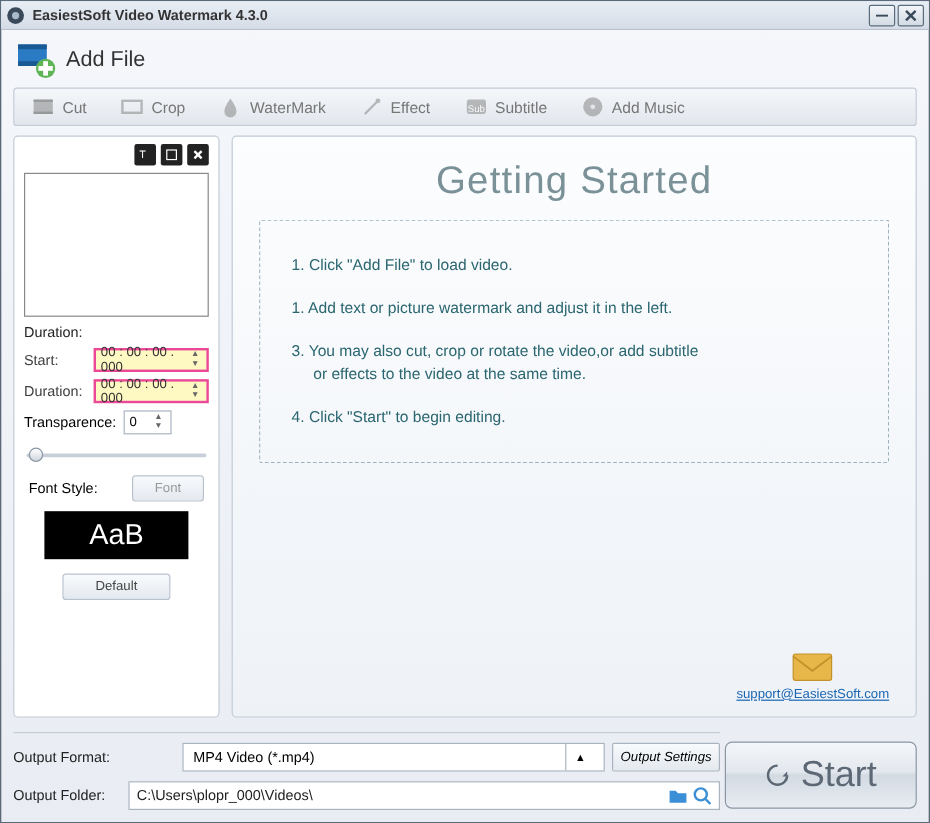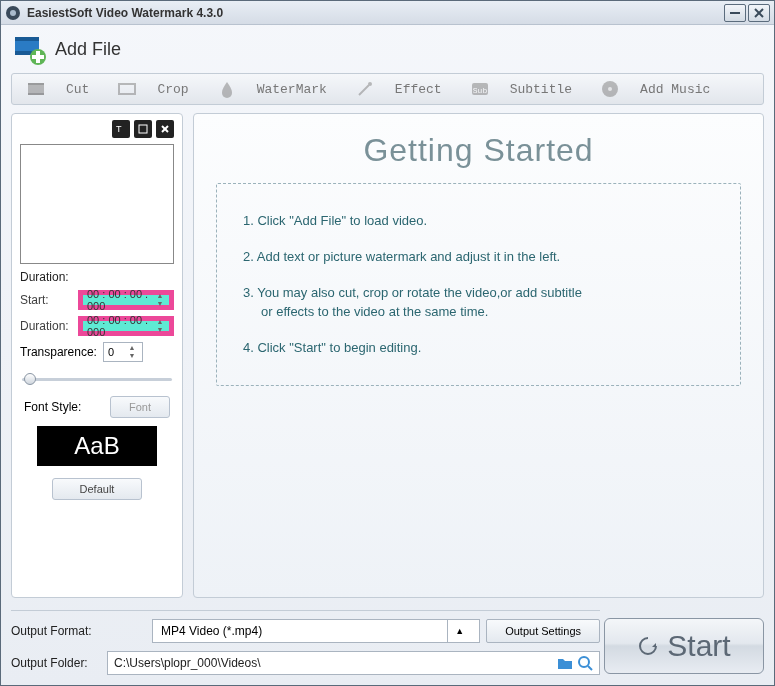--- a/index.html
+++ b/index.html
@@ -58,23 +58,22 @@
   border-radius: 3px;
   display: flex;
   align-items: center;
 }
 .tool {
   display: flex; align-items: center;
   padding: 0 14px;
   height: 100%;
   color: #777;
   cursor: pointer;
-  gap: 20px;
+  gap: 6px;
   font-size: 13px;
-  font-family: Liberation Mono, monospace;
 }
 .tool-ico { width: 20px; height: 20px; opacity: .55; }
 
 .body-area {
   flex: 1;
   display: flex;
   padding: 8px 10px 6px 10px;
   gap: 10px;
 }
 .left-panel {
@@ -95,23 +94,23 @@
   cursor:pointer;
 }
 .preview-box {
   width: 100%; height: 120px;
   border: 1px solid #888; background:#fff;
 }
 .label-dark { color:#222; font-size: 12px; }
 .field-row { display:flex; align-items:center; gap:4px; }
 .field-row .fr-label { width: 54px; color:#404040; }
 .timebox {
-  flex:1; height:20px; border:5px solid #ec4899;
+  flex:1; height:20px; border:2px solid #ec4899;
   display:flex; align-items:center; padding:0 4px; font-size:11px;
-  color:#333; background:#5eead4; justify-content:space-between;
+  color:#333; background:#fef9c3; justify-content:space-between;
 }
 .spin {
   width: 12px; display:flex; flex-direction:column;
 }
 .spin div {
   height:8px; font-size:7px; line-height:7px;
   text-align:center; color:#666; cursor:pointer;
 }
 .num-small {
   width:40px; height:20px; border:1px solid #aab4c0;
@@ -199,24 +198,25 @@
   cursor:pointer;
   margin-left:45px;
 }
 .dropdown .dd-arrow {
   width:24px; height:22px;
   border-left:1px solid #aab4c0;
   display:flex;align-items:center;justify-content:center;
   font-size:9px;
 }
 .settings-btn {
-  height:24px; padding:0 18px;
+  height:24px; padding:0 6px;
   border:1px solid #aab4c0; background:linear-gradient(#f8fafc,#e4e9ef);
   border-radius:2px; font-size:11px;
   cursor:pointer;
+  font-style:italic;
 }
 .folder-input {
   flex:1; height:24px;
   border:1px solid #aab4c0; background:#fff;
   display:flex; align-items:center; padding:0 6px; gap:4px;
 }
 .folder-input span { flex:1; color:#222; }
 .fi-ico { width:16px; height:16px; cursor:pointer; }
 
 .start-btn {
@@ -378,27 +378,34 @@
       <div class="aab-box">AaB</div>
 
       <button class="default-btn">Default</button>
     </div>
 
     <div class="right-panel">
       <div class="gs-title">Getting Started</div>
       <div class="gs-box">
         <ol>
           <li>1. Click "Add File" to load video.</li>
-          <li>2. Add text or picture watermark and adjust it in the left.</li>
+          <li>1. Add text or picture watermark and adjust it in the left.</li>
           <li>
             <span>3. You may also cut, crop or rotate the video,or add subtitle</span>
             <span class="indent">or effects to the video at the same time.</span>
           </li>
           <li>4. Click "Start" to begin editing.</li>
         </ol>
+      </div>
+      <div class="mail-block">
+        <svg class="mail-ico" viewBox="0 0 36 26">
+            <rect x="2" y="2" width="32" height="22" rx="2" fill="#e8b74a" stroke="#c4902a"></rect>
+            <path d="M2 4 L18 16 L34 4" fill="none" stroke="#c4902a" stroke-width="1.5"></path>
+          </svg>
+        <span class="mail-link">support@EasiestSoft.com</span>
       </div>
     </div>
   </div>
 
   <div class="bottom-area">
     <div class="bottom-left">
       <div class="out-row">
         <span class="out-label">Output Format:</span>
         <div class="dropdown">
           <span>MP4 Video (*.mp4)</span>

